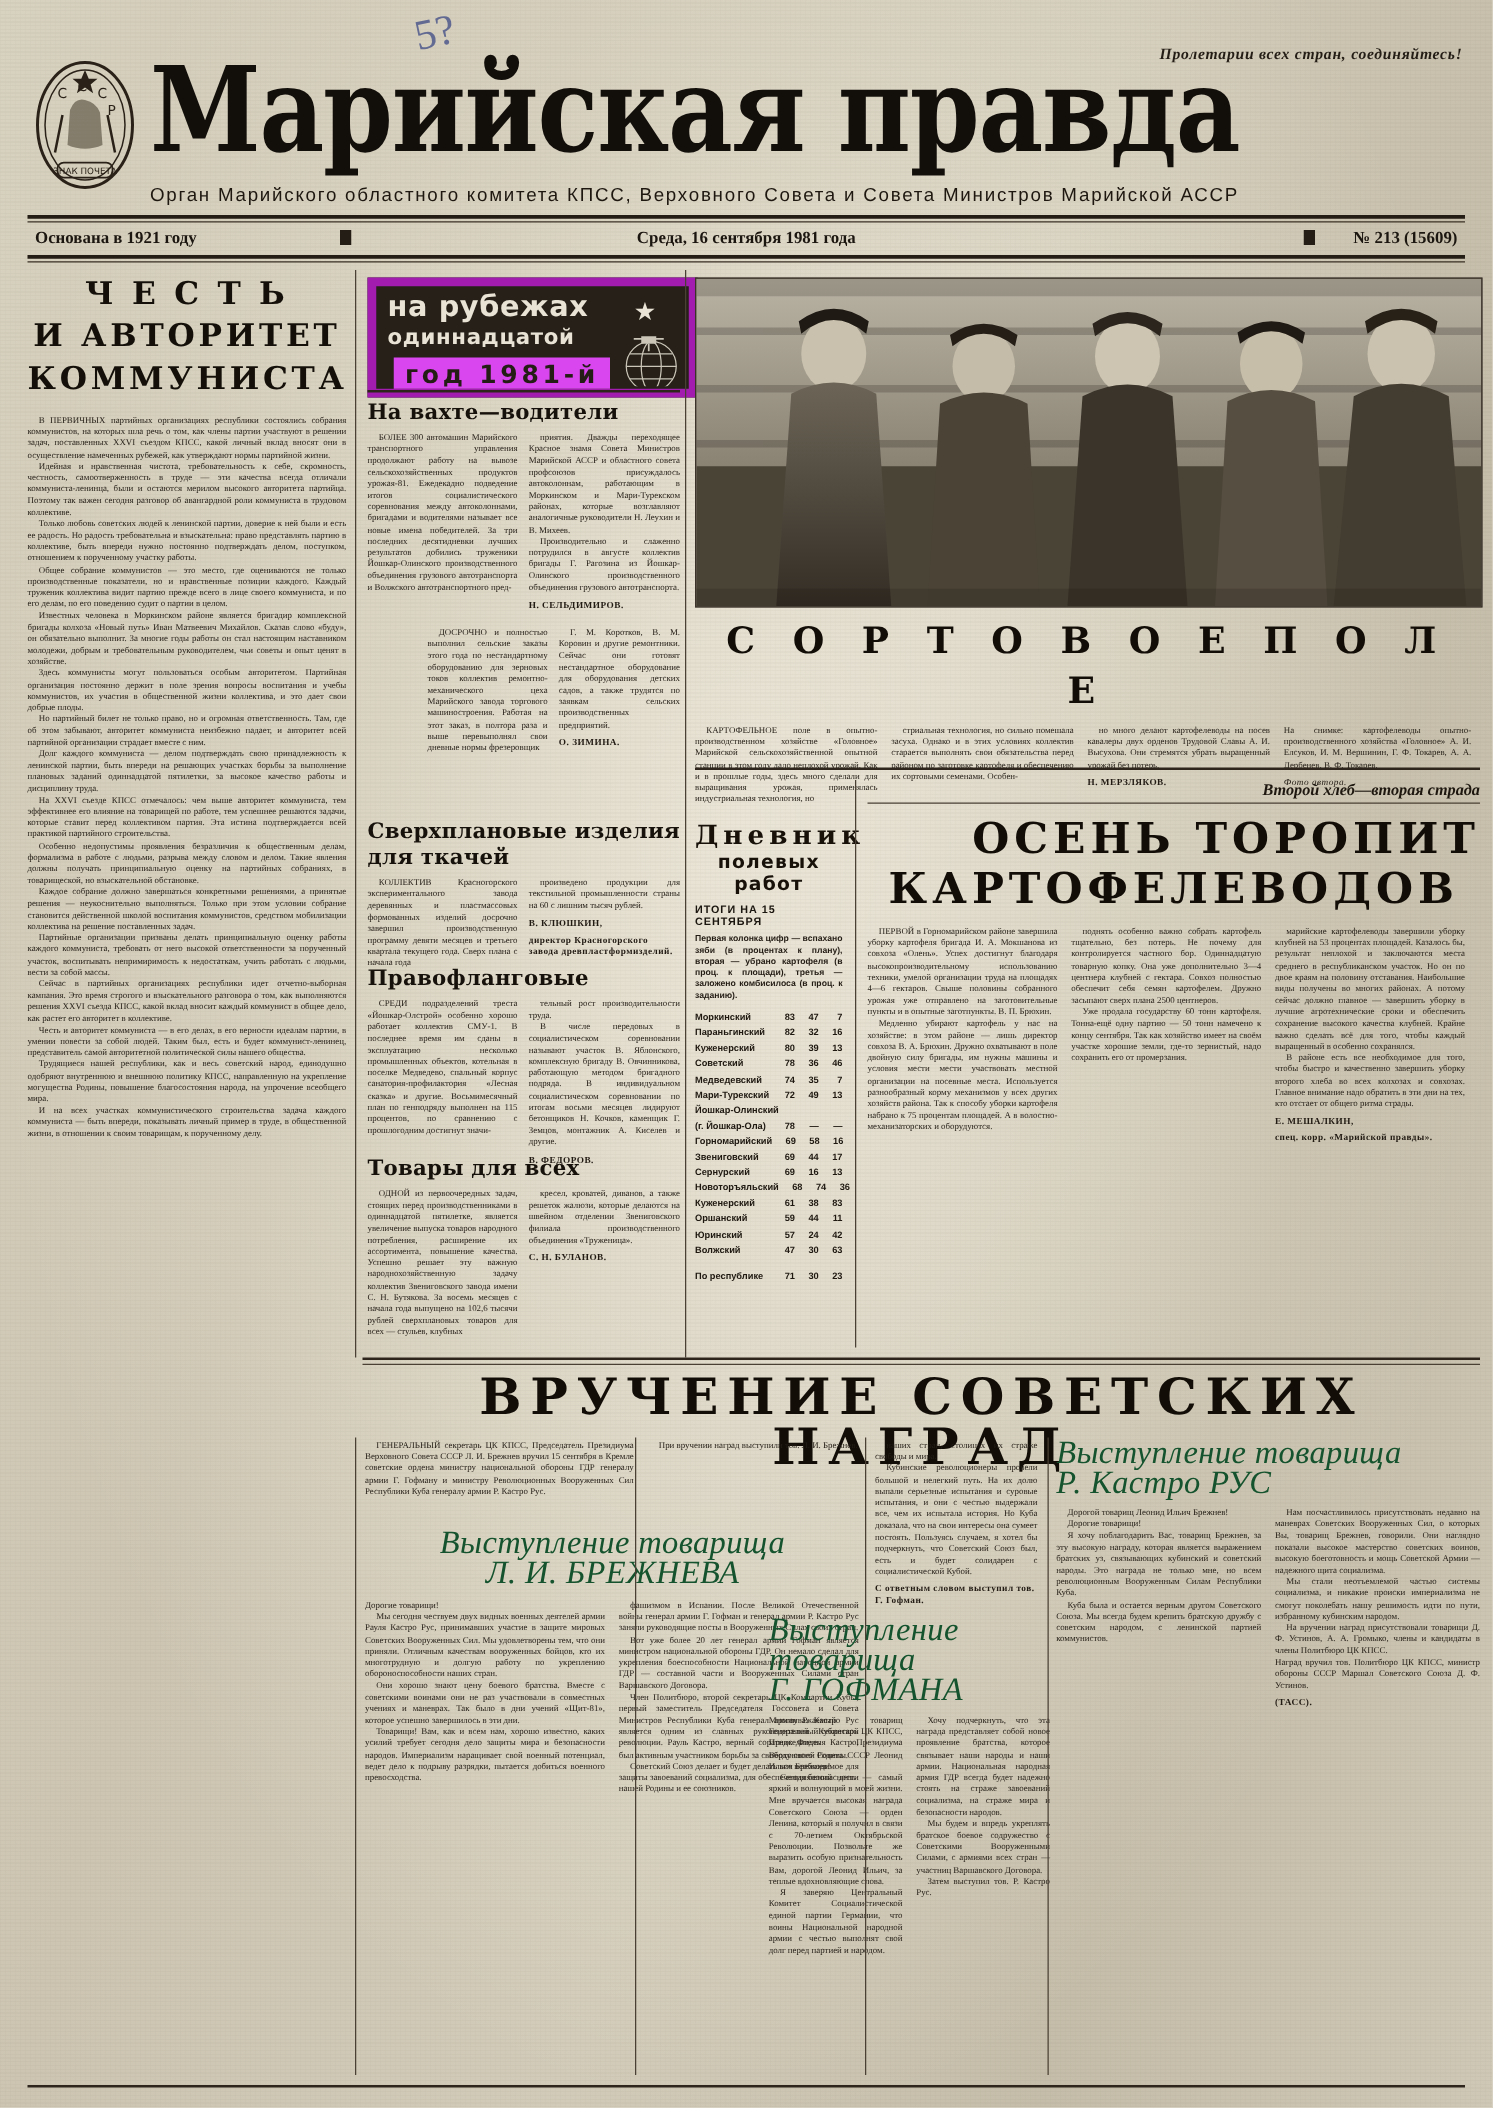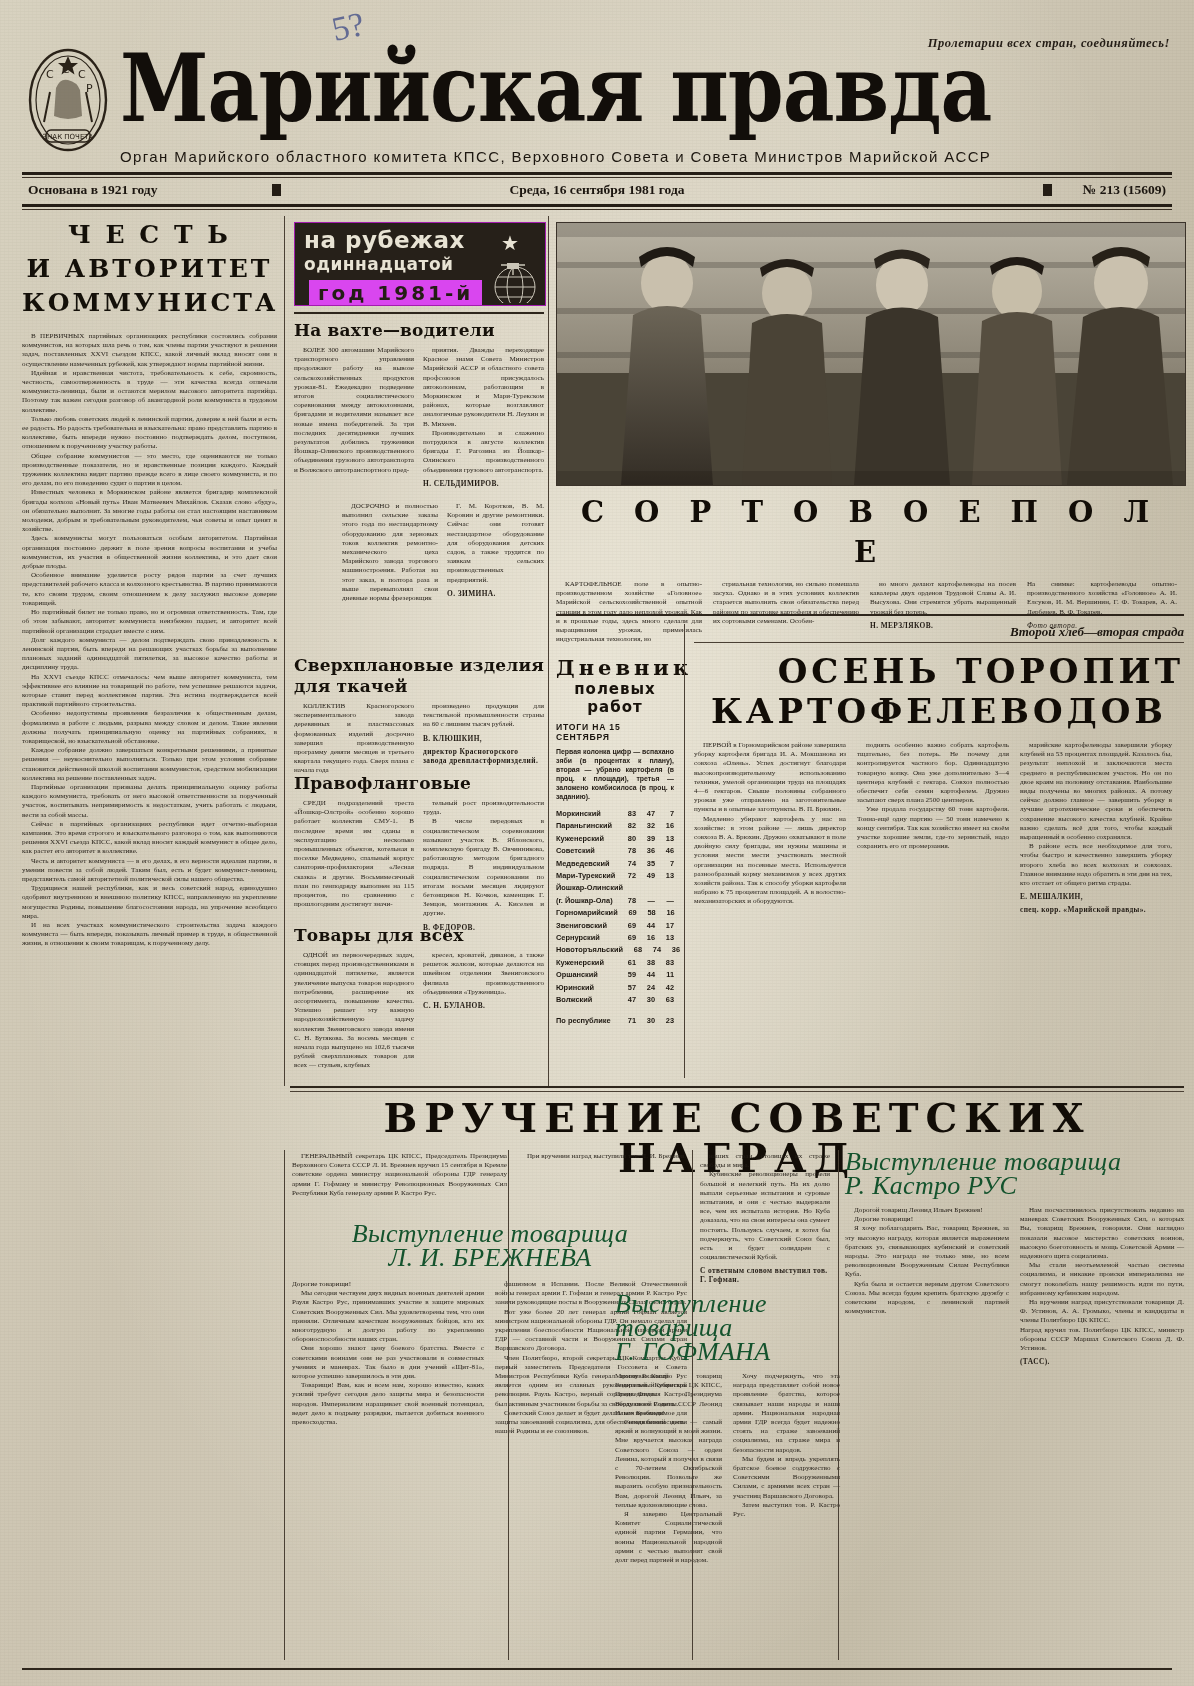--- a/index.html
+++ b/index.html
@@ -92,21 +92,21 @@
     font-family:"Liberation Serif", serif;font-style:italic;font-weight:normal;
     font-size:26px;line-height:24px;color:#14532d;letter-spacing:.3px;
   }
   .vrule{position:absolute;width:1px;background:#4a4034;}
   .hrule{position:absolute;height:1px;background:#4a4034;}
   .hrule2{position:absolute;height:2px;background:#2e261c;}
 
   
   .banner{
     position:absolute;background:#262019;color:#e8e3d4;overflow:hidden;
-    border:1px solid #a21caf;
+    border:7px solid #a21caf;
   }
   .banner .b1{font-family:"DejaVu Sans", sans-serif;font-weight:bold;
     font-size:23px;line-height:24px;letter-spacing:.5px;position:absolute;left:9px;top:5px;}
   .banner .b2{font-family:"DejaVu Sans", sans-serif;font-weight:bold;
     font-size:17px;line-height:24px;letter-spacing:.5px;position:absolute;left:9px;top:29px;}
   .banner .b3{
     position:absolute;left:14px;top:57px;background:#d946ef;color:#241d15;
     font-family:"DejaVu Sans", sans-serif;font-weight:bold;font-size:20px;
     letter-spacing:3px;padding:1px 9px;
   }
@@ -189,21 +189,20 @@
     <div class="hl-lead">Ч Е С Т Ь</div>
     <div class="hl-lead">И АВТОРИТЕТ</div>
     <div class="hl-lead">КОММУНИСТА</div>
     <div style="height:12px"></div>
     <div class="body-txt">В ПЕРВИЧНЫХ партийных организациях республики состоялись собрания коммунистов, на которых шла речь о том, как члены партии участвуют в решении задач, поставленных XXVI съездом КПСС, какой личный вклад вносят они в осуществление намеченных рубежей, как утверждают нормы партийной жизни.</div>
     <div class="body-txt">Идейная и нравственная чистота, требовательность к себе, скромность, честность, самоотверженность в труде — эти качества всегда отличали коммуниста-ленинца, были и остаются мерилом высокого авторитета партийца. Поэтому так важен сегодня разговор об авангардной роли коммуниста в трудовом коллективе.</div>
     <div class="body-txt">Только любовь советских людей к ленинской партии, доверие к ней были и есть ее радость. Но радость требовательна и взыскательна: право представлять партию в коллективе, быть впереди нужно постоянно подтверждать делом, поступком, отношением к порученному участку работы.</div>
     <div class="body-txt">Общее собрание коммунистов — это место, где оцениваются не только производственные показатели, но и нравственные позиции каждого. Каждый труженик коллектива видит партию прежде всего в лице своего коммуниста, и по его делам, по его поведению судит о партии в целом.</div>
     <div class="body-txt">Известных человека в Моркинском районе является бригадир комплексной бригады колхоза «Новый путь» Иван Матвеевич Михайлов. Сказав слово «буду», он обязательно выполнит. За многие годы работы он стал настоящим наставником молодежи, добрым и требовательным руководителем, чьи советы и опыт ценят в хозяйстве.</div>
     <div class="body-txt">Здесь коммунисты могут пользоваться особым авторитетом. Партийная организация постоянно держит в поле зрения вопросы воспитания и учебы коммунистов, их участия в общественной жизни коллектива, и это дает свои добрые плоды.</div>
-    <div class="body-txt">Особенное внимание уделяется росту рядов партии за счет лучших представителей рабочего класса и колхозного крестьянства. В партию принимаются те, кто своим трудом, своим отношением к делу заслужил высокое доверие товарищей.</div>
     <div class="body-txt">Но партийный билет не только право, но и огромная ответственность. Там, где об этом забывают, авторитет коммуниста неизбежно падает, и авторитет всей партийной организации страдает вместе с ним.</div>
     <div class="body-txt">Долг каждого коммуниста — делом подтверждать свою принадлежность к ленинской партии, быть впереди на решающих участках борьбы за выполнение плановых заданий одиннадцатой пятилетки, за высокое качество работы и дисциплину труда.</div>
     <div class="body-txt">На XXVI съезде КПСС отмечалось: чем выше авторитет коммуниста, тем эффективнее его влияние на товарищей по работе, тем успешнее решаются задачи, которые ставит перед коллективом партия. Эта истина подтверждается всей практикой партийного строительства.</div>
     <div class="body-txt">Особенно недопустимы проявления безразличия к общественным делам, формализма в работе с людьми, разрыва между словом и делом. Такие явления должны получать принципиальную оценку на партийных собраниях, в товарищеской, но взыскательной обстановке.</div>
     <div class="body-txt">Каждое собрание должно завершаться конкретными решениями, а принятые решения — неукоснительно выполняться. Только при этом условии собрание становится действенной школой воспитания коммунистов, средством мобилизации коллектива на решение поставленных задач.</div>
     <div class="body-txt">Партийные организации призваны делать принципиальную оценку работы каждого коммуниста, требовать от него высокой ответственности за порученный участок, воспитывать непримиримость к недостаткам, учить работать с людьми, вести за собой массы.</div>
     <div class="body-txt">Сейчас в партийных организациях республики идет отчетно-выборная кампания. Это время строгого и взыскательного разговора о том, как выполняются решения XXVI съезда КПСС, какой вклад вносит каждый коммунист в общее дело, как растет его авторитет в коллективе.</div>
     <div class="body-txt">Честь и авторитет коммуниста — в его делах, в его верности идеалам партии, в умении повести за собой людей. Таким был, есть и будет коммунист-ленинец, представитель самой авторитетной политической силы нашего общества.</div>
     <div class="body-txt">Трудящиеся нашей республики, как и весь советский народ, единодушно одобряют внутреннюю и внешнюю политику КПСС, направленную на укрепление могущества Родины, повышение благосостояния народа, на упрочение всеобщего мира.</div>
     <div class="body-txt">И на всех участках коммунистического строительства задача каждого коммуниста — быть впереди, показывать личный пример в труде, в общественной жизни, в отношении к своим товарищам, к порученному делу.</div>

